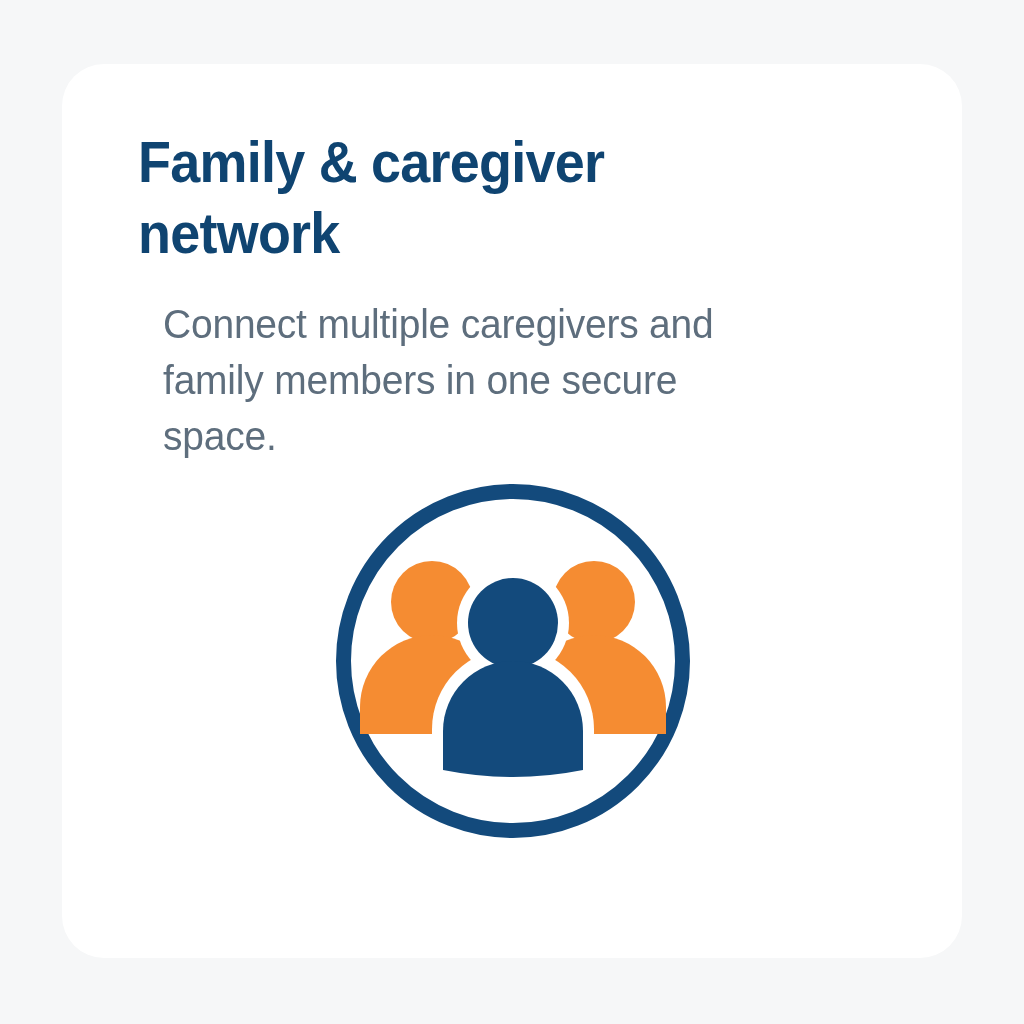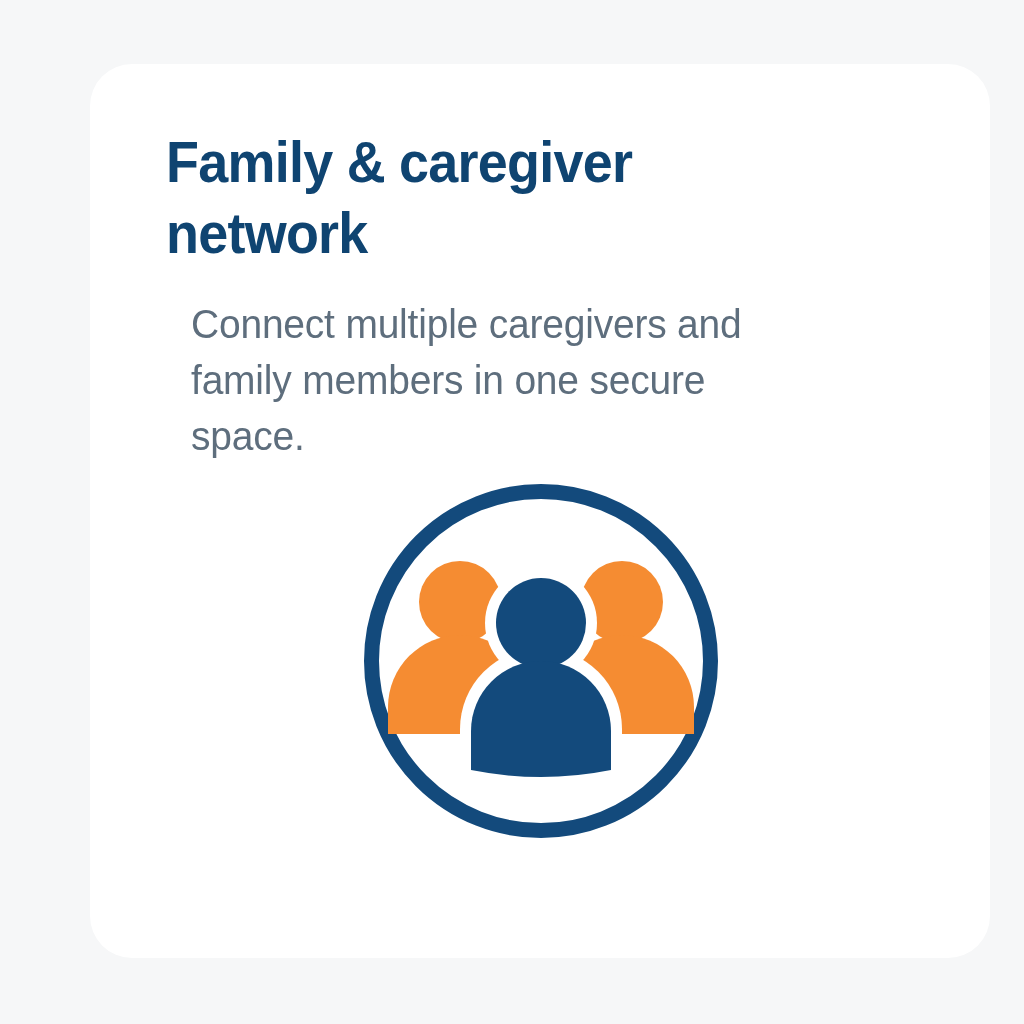--- a/index.html
+++ b/index.html
@@ -12,21 +12,20 @@
     height: 1024px;
     background: #f6f7f8;
     font-family: "Liberation Sans", sans-serif;
     overflow: hidden;
   }
 
   .stage {
     position: relative;
     width: 888px;
     height: 1024px;
-    margin-left: 28px;
   }
 
   
   .feature-card {
     position: absolute;
     left: 62px;
     top: 64px;
     width: 900px;
     height: 894px;
     background: #ffffff;

